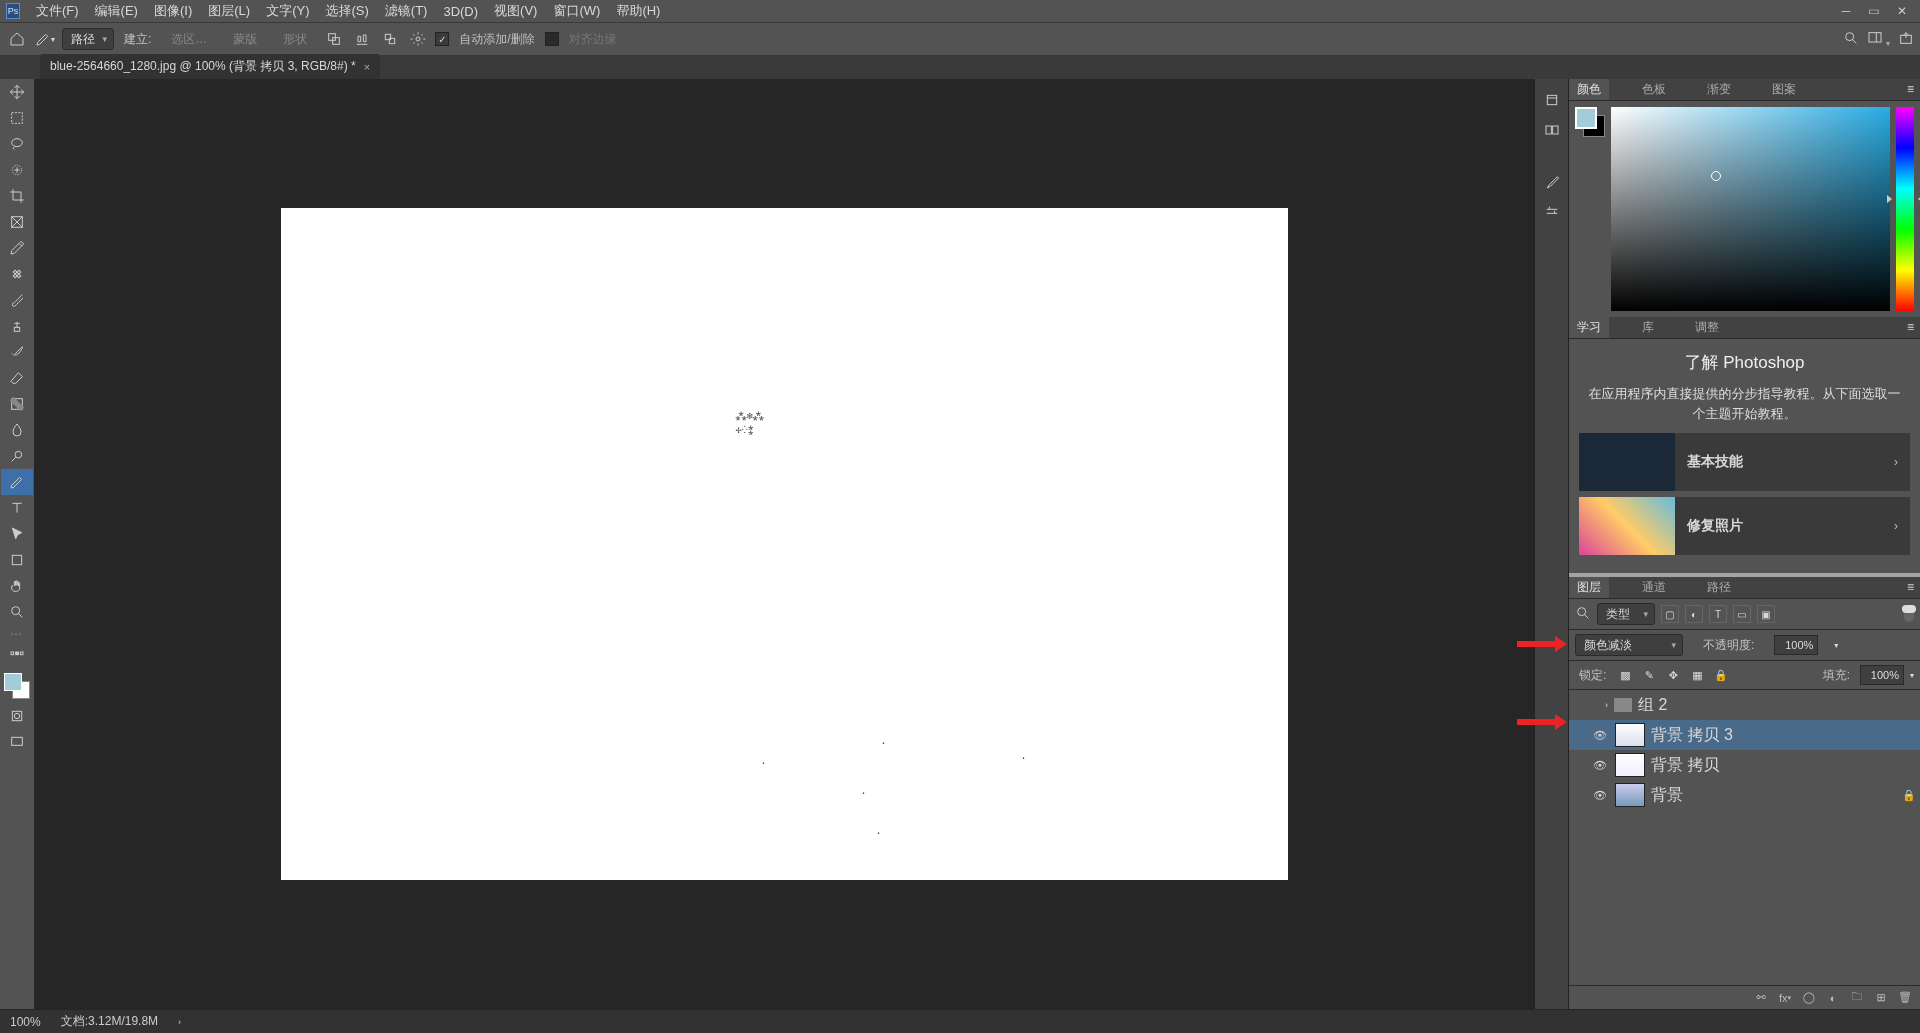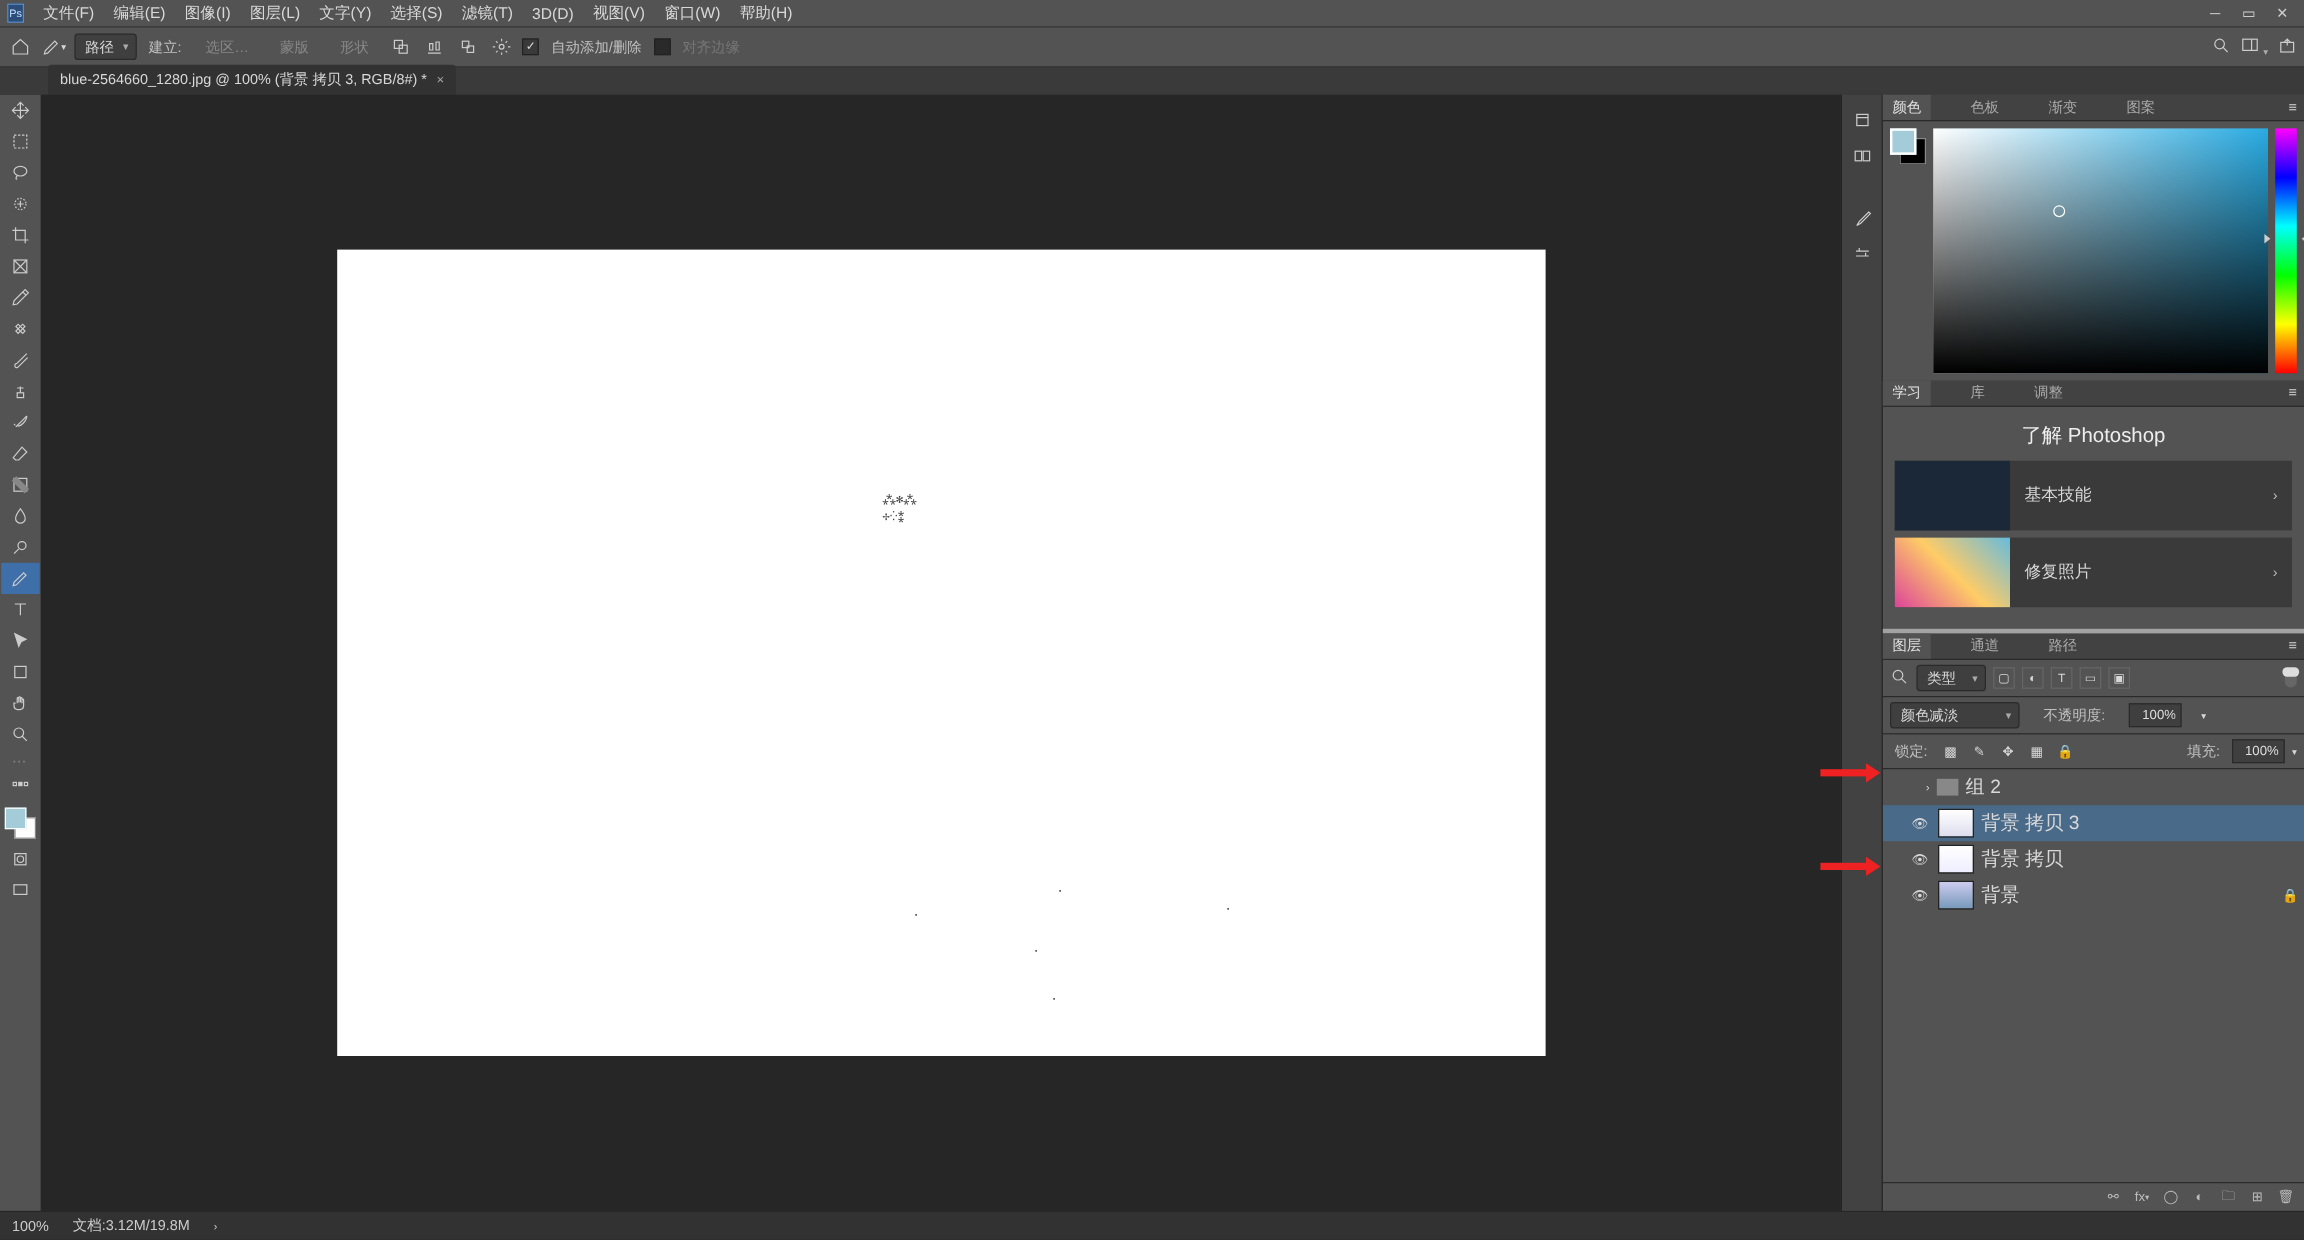--- a/index.html
+++ b/index.html
@@ -67,21 +67,21 @@
 .hue-strip .harrow::before, .hue-strip .harrow::after { content: ""; position: absolute; width: 0; height: 0; border-top: 4px solid transparent; border-bottom: 4px solid transparent; }
 .hue-strip .harrow::before { left: -4px; border-left: 5px solid #ccc; }
 .hue-strip .harrow::after { right: -4px; border-right: 5px solid #ccc; }
 
 .learn-panel { padding: 12px 10px; border-bottom: 4px solid #a3a3a3; }
 .learn-h { text-align: center; font-size: 17px; color: #eee; margin-bottom: 10px; }
 .learn-p { text-align: center; font-size: 13px; line-height: 1.5; color: #ddd; padding: 0 6px; margin-bottom: 10px; }
 .learn-card { background: #3a3a3a; display: flex; align-items: center; margin: 6px 0; height: 58px; }
 .learn-card .thumb { width: 96px; height: 58px; background: #1a2838; }
 .learn-card .thumb.flowers { background: linear-gradient(45deg, #d49, #fc6, #6bd); }
-.learn-card .ctitle { flex: 1; padding: 0 12px; font-size: 14px; }
+.learn-card .ctitle { flex: 1; padding: 0 12px; font-size: 14px; font-weight: bold; }
 .learn-card .chev { padding: 0 12px; color: #bbb; }
 
 
 .layers-panel { flex: 1; display: flex; flex-direction: column; min-height: 0; }
 .layers-filter { display: flex; align-items: center; padding: 4px 6px; gap: 6px; border-bottom: 1px solid #2a2a2a; }
 .layers-filter .icons { display: flex; gap: 6px; }
 .layers-filter .ficon { width: 18px; height: 18px; border: 1px solid #666; display: flex; align-items: center; justify-content: center; font-size: 10px; }
 .layers-filter .toggle { margin-left: auto; width: 10px; height: 16px; background: #666; border-radius: 5px; position: relative; }
 .layers-filter .toggle::after { content: ""; position: absolute; top: -1px; left: -2px; width: 14px; height: 8px; background: #ddd; border-radius: 4px; }
 
@@ -412,20 +412,21 @@
     </div>
 
     <div class="panel-tabs">
       <div class="ptab active">学习</div>
       <div class="ptab">库</div>
       <div class="ptab">调整</div>
       <div class="ptab-right">≡</div>
     </div>
     <div class="learn-panel">
       <div class="learn-h">了解 Photoshop</div>
+      <div class="learn-p">在应用程序内直接提供的分步指导教程。从下面选取一个主题开始教程。</div>
       <div class="learn-card">
         <div class="thumb"></div>
         <div class="ctitle">基本技能</div>
         <div class="chev">›</div>
       </div>
       <div class="learn-card">
         <div class="thumb flowers"></div>
         <div class="ctitle">修复照片</div>
         <div class="chev">›</div>
       </div>

